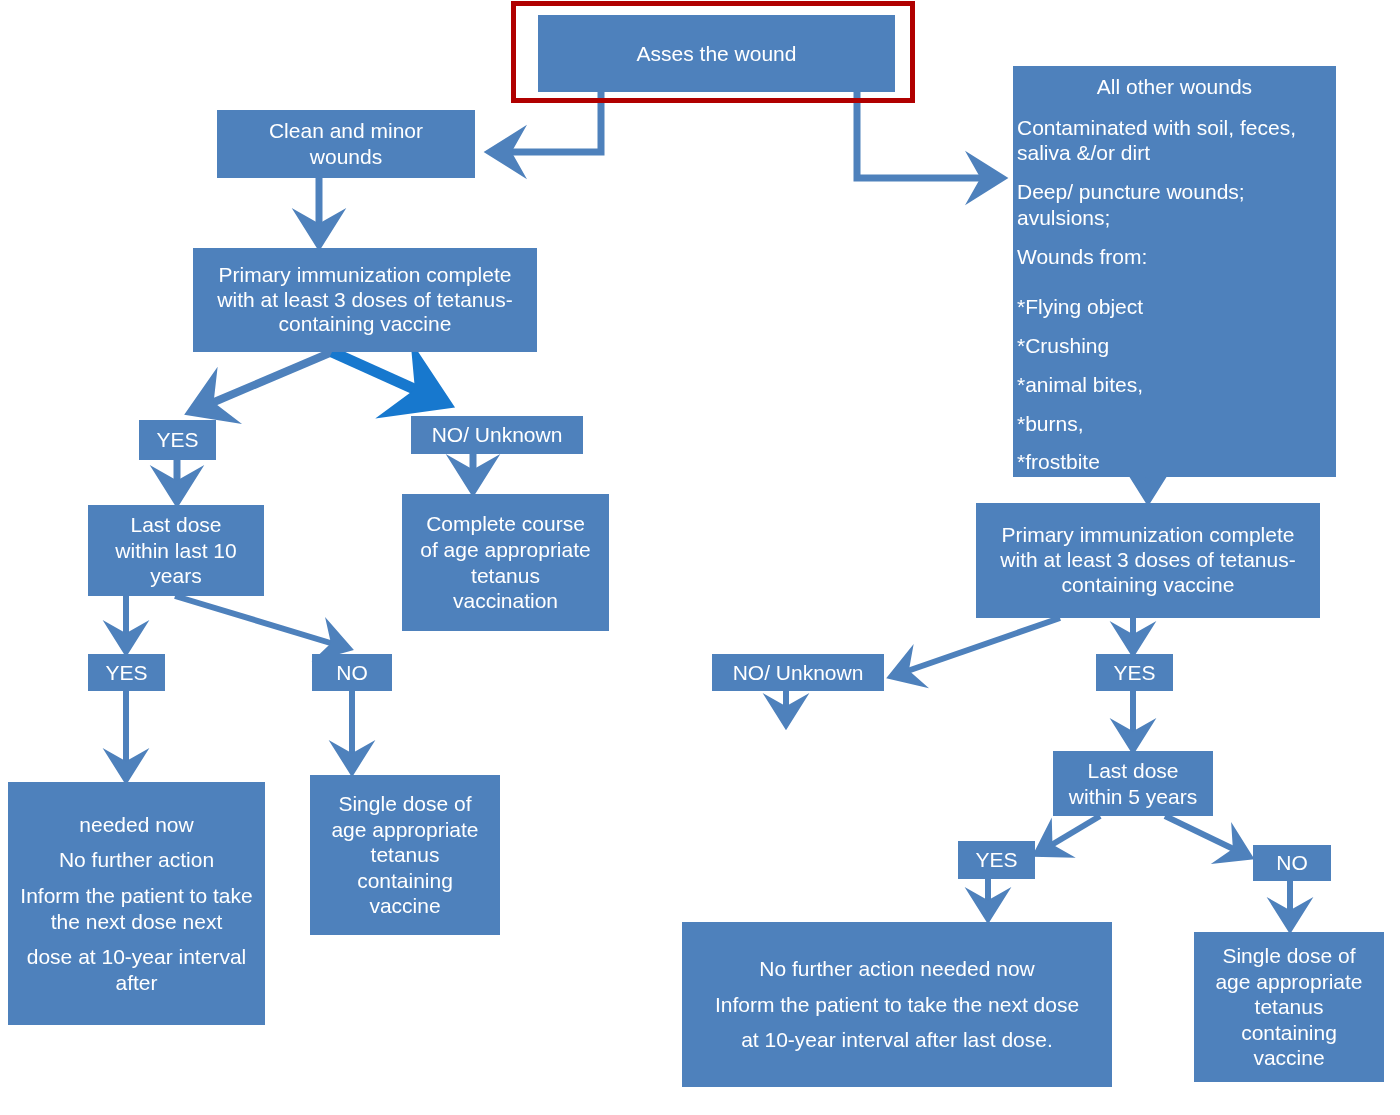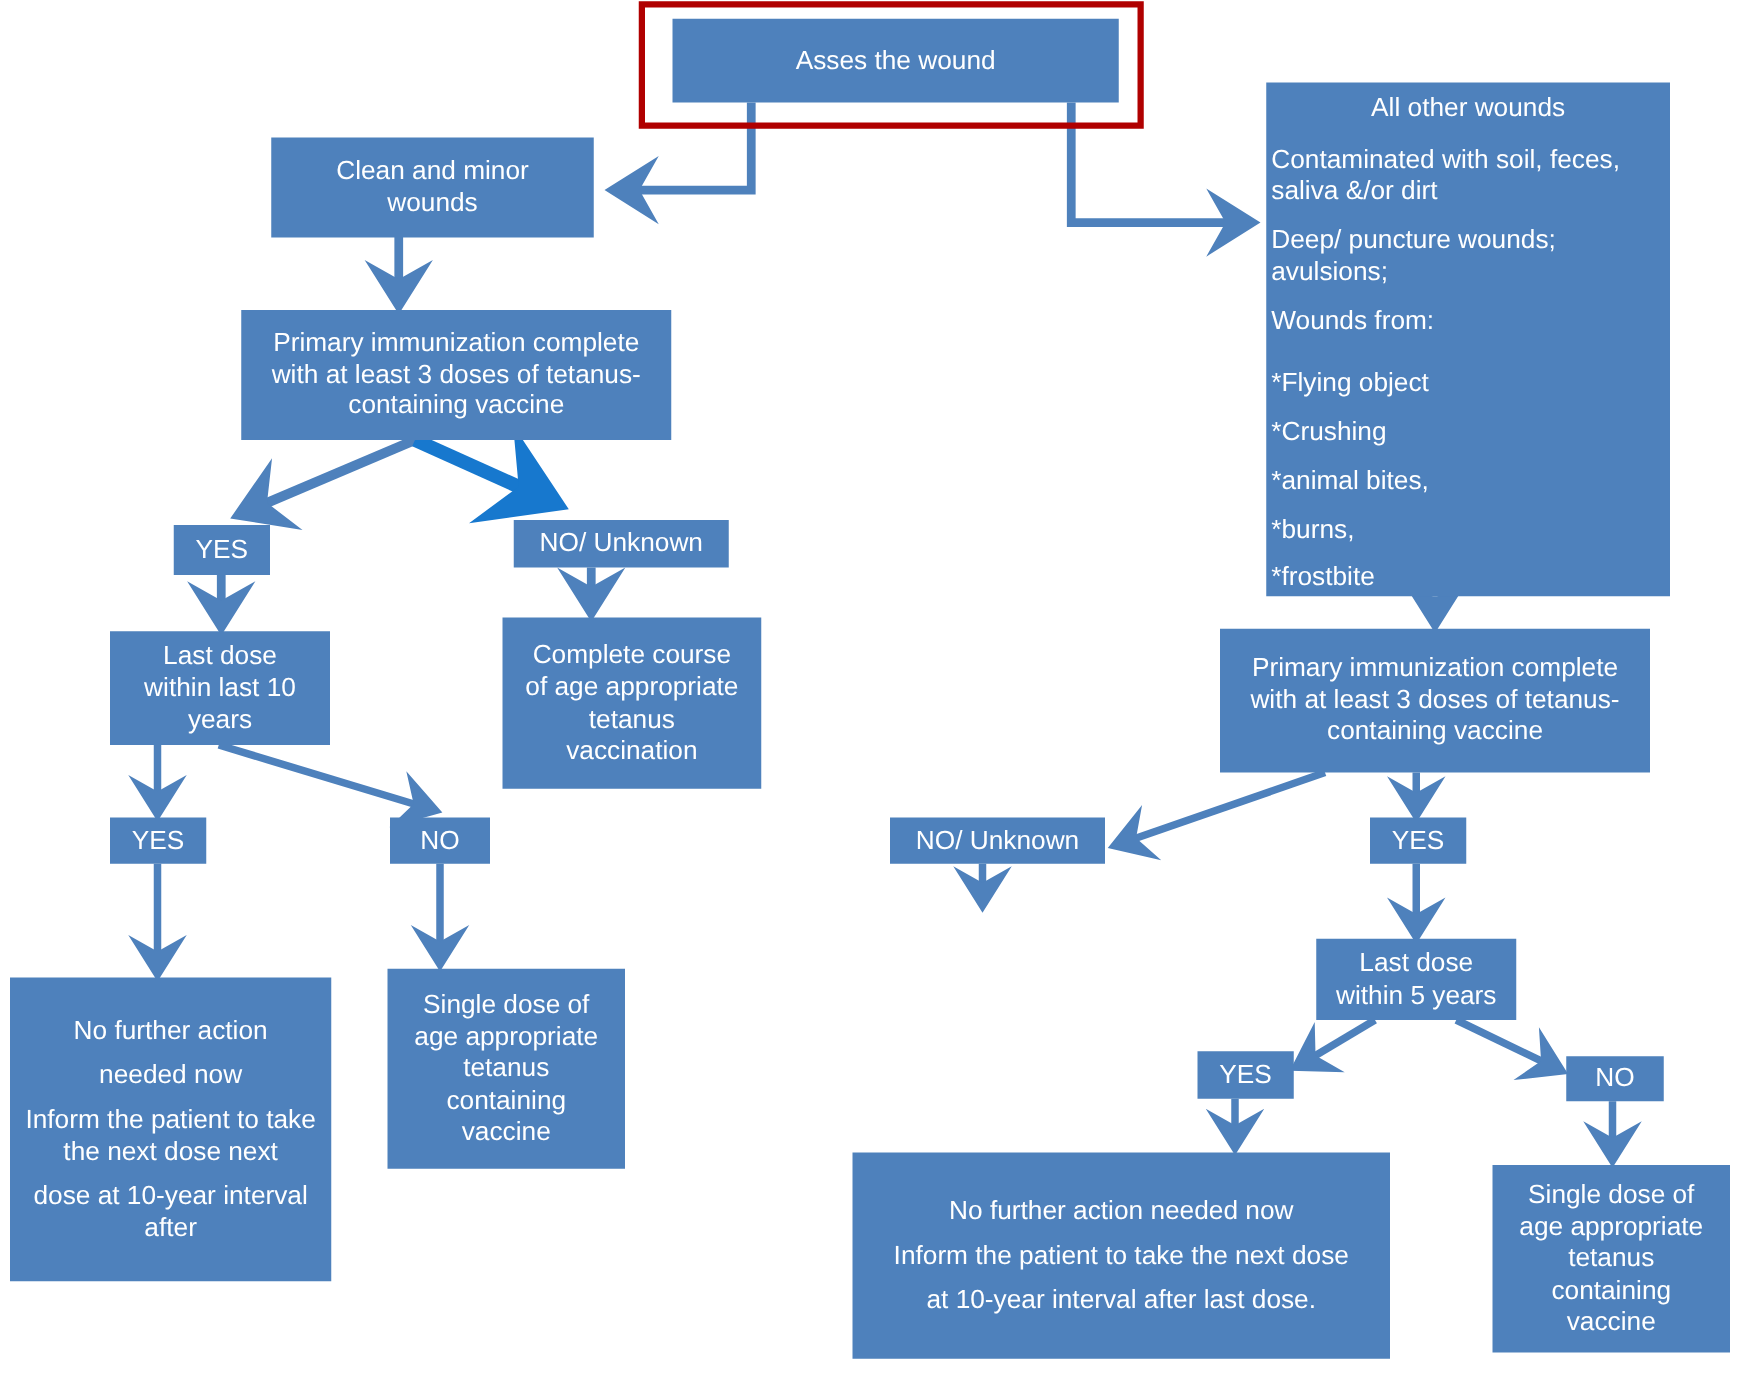--- a/index.html
+++ b/index.html
@@ -101,25 +101,25 @@
 
     <line x1="1165" y1="816" x2="1248" y2="856" stroke="#4E81BC" stroke-width="6" marker-end="url(#ah)"></line>
 
     <line x1="988" y1="879" x2="988" y2="917" stroke="#4E81BC" stroke-width="6" marker-end="url(#ah)"></line>
 
     <line x1="1290" y1="881" x2="1290" y2="927" stroke="#4E81BC" stroke-width="6" marker-end="url(#ah)"></line>
   </svg>
 
   <div class="highlight-frame" style="left:511px; top:1px; width:404px; height:102px;"></div>
 
-  <div class="node" style="left:538px; top:15px; width:357px; height:67px;">
+  <div class="node" style="left:538px; top:15px; width:357px; height:77px;">
     <span class="line">Asses the wound</span>
   </div>
 
-  <div class="node" style="left:217px; top:110px; width:258px; height:80px;">
+  <div class="node" style="left:217px; top:110px; width:258px; height:68px;">
     <span class="line">Clean and minor</span>
     <span class="line">wounds</span>
   </div>
 
   <div class="node tight" style="left:193px; top:248px; width:344px; height:104px;">
     <span class="line">Primary immunization complete</span>
     <span class="line">with at least 3 doses of tetanus-</span>
     <span class="line">containing vaccine</span>
   </div>
 
@@ -146,22 +146,22 @@
 
   <div class="node" style="left:88px; top:654px; width:77px; height:37px;">
     <span class="line">YES</span>
   </div>
 
   <div class="node" style="left:312px; top:654px; width:80px; height:37px;">
     <span class="line">NO</span>
   </div>
 
   <div class="node spaced" style="left:8px; top:782px; width:257px; height:243px;">
+    <span class="line">needed now</span>
     <span class="line">No further action</span>
-    <span class="line">needed now</span>
     <span class="line">Inform the patient to take the next dose next</span>
     <span class="line">dose at 10-year interval after</span>
   </div>
 
   <div class="node" style="left:310px; top:775px; width:190px; height:160px;">
     <span class="line">Single dose of</span>
     <span class="line">age appropriate</span>
     <span class="line">tetanus</span>
     <span class="line">containing</span>
     <span class="line">vaccine</span>

